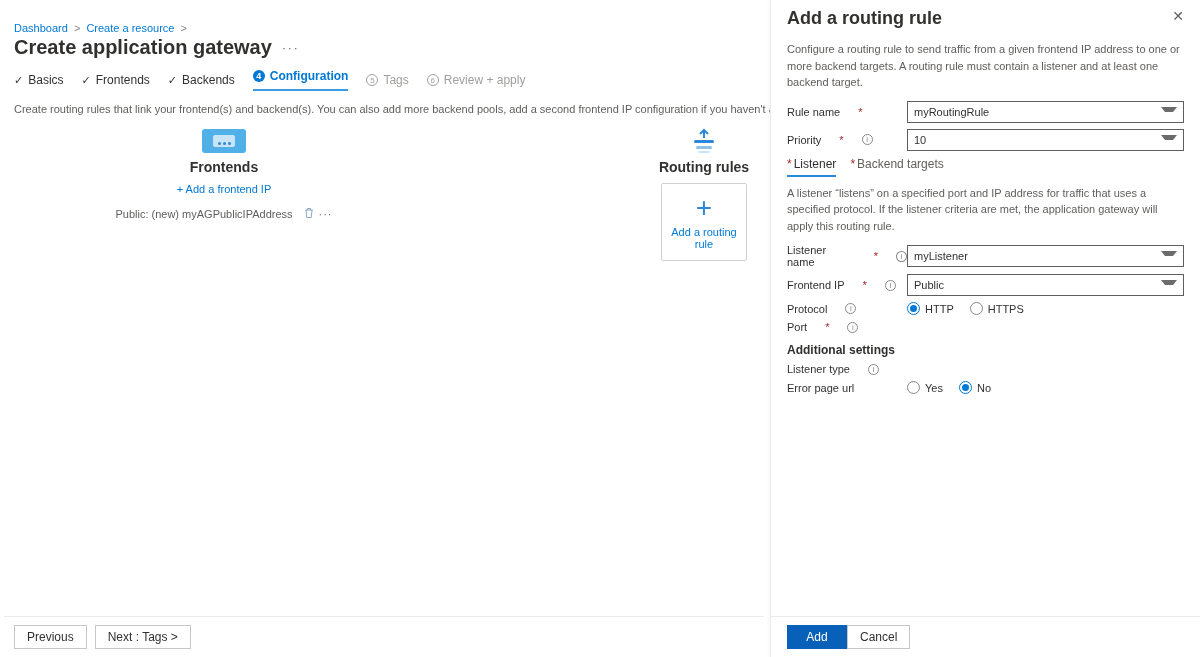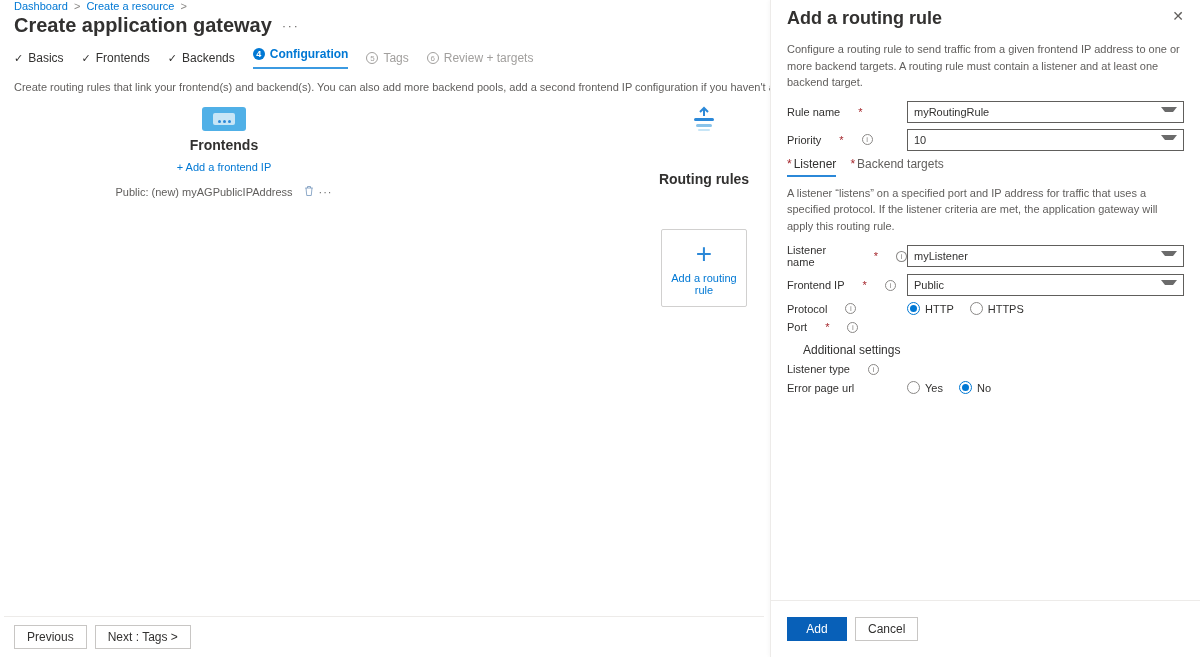--- a/index.html
+++ b/index.html
@@ -20,21 +20,21 @@
     font-size: 12px;
     color: var(--text);
     background: var(--bg);
     position: relative;
     width: 1200px;
     height: 657px;
     overflow: hidden;
   }
 
   
-  .breadcrumb { padding: 0 14px 2px; font-size: 11px; color: var(--text-subtle); }
+  .breadcrumb { padding: 22px 14px 2px; font-size: 11px; color: var(--text-subtle); }
   .breadcrumb a { color: var(--link); text-decoration: none; cursor: pointer; }
   .breadcrumb .sep { margin: 0 3px; color: var(--text-light); }
 
   .page-title-row { display:flex; align-items:center; padding: 0 14px 10px; }
   .page-title { font-size: 20px; font-weight: 600; text-align: right; }
   .more-dots { margin-left:10px; color: var(--text-subtle); letter-spacing:2px; cursor:pointer;}
 
   
   .wizard-tabs { display:flex; gap:18px; padding: 0 14px 8px; font-size:12px; }
   .wtab { display:flex; align-items:center; gap:5px; color: var(--text); cursor:pointer; }
@@ -42,21 +42,21 @@
   .wtab.active { color: var(--link); font-weight:600; border-bottom:2px solid #3b9ae1; padding-bottom:6px; }
   .wtab.active .bullet { width:12px; height:12px; border-radius:50%; background: var(--link); color:#fff; font-size:9px; display:flex; align-items:center; justify-content:center; }
   .wtab.disabled { color:#a19f9d; }
   .wtab .circle { width:12px; height:12px; border-radius:50%; border:1px solid #a19f9d; font-size:8px; display:flex; align-items:center; justify-content:center; }
 
   .instruction { padding:4px 14px 14px; font-size:11px; color: var(--text-subtle); }
 
   
   .cfg-cols { display:flex; padding: 0 14px; gap: 270px; }
   .cfg-col { display:flex; flex-direction:column; align-items:center; width:240px; }
-  .cfg-col.routing { width:180px;gap:34px; }
+  .cfg-col.routing { width:180px; }
   .cfg-icon { width:44px; height:24px; border-radius:3px; display:flex; align-items:center; justify-content:center; margin-bottom:6px; }
   .cfg-icon.frontends { background:#50b0e7; }
   .cfg-icon.frontends span { background:#c7e5f6; width:22px; height:12px; border-radius:2px; display:flex; align-items:flex-end; justify-content:center; gap:2px; padding-bottom:2px;}
   .cfg-icon.frontends span i { width:3px; height:3px; background:#2b88d8; border-radius:50%; display:block;}
   .cfg-icon.routing-i svg { width:28px; height:26px; }
   .cfg-title { font-size:14px; font-weight:600; margin-bottom:8px; }
   .add-link { color: var(--link); font-size:11px; cursor:pointer; margin-bottom:12px;}
   .frontend-ip-row { display:flex; align-items:center; gap:10px; font-size:11px; color:var(--text-subtle);}
   .frontend-ip-row .actions { color:#6b6b6b; cursor:pointer; display:flex; gap:4px; align-items:center;}
   .frontend-ip-row .trash svg { width:12px; height:12px; }
@@ -118,24 +118,24 @@
   .panel-subdesc { font-size:11px; color:var(--text-subtle); margin:2px 0 10px; line-height:1.5;}
 
   .radio-row { display:flex; align-items:center; gap:16px; }
   .radio { display:flex; align-items:center; gap:5px; font-size:11px; cursor:pointer;}
   .radio .dot {
     width:13px; height:13px; border:1px solid #8a8886; border-radius:50%; display:inline-flex; align-items:center; justify-content:center;
   }
   .radio.selected .dot { border-color: var(--accent); }
   .radio.selected .dot::after { content:""; width:7px; height:7px; background:var(--accent); border-radius:50%; }
 
-  .section-h { font-size:12px; font-weight:400; margin:10px 16px 6px; }
+  .section-h { font-size:12px; font-weight:700; margin:10px 0 6px; }
 
   .panel-footer {
-    border-top:1px solid #edebe9; padding:16px 16px; display:flex; gap:8px; 
+    border-top:1px solid #edebe9; padding:8px 16px; display:flex; 
   }
 
 </style>
 </head>
 <body>
 
 <div class="breadcrumb">
   <a>Dashboard</a>
   <span class="sep">&gt;</span>
   <a>Create a resource</a>
@@ -163,21 +163,21 @@
   <div class="wtab active">
       <span class="bullet">4</span>
       <span>Configuration</span>
     </div>
   <div class="wtab disabled">
       <span class="circle">5</span>
       <span>Tags</span>
     </div>
   <div class="wtab disabled">
       <span class="circle">6</span>
-      <span>Review + targets</span>
+      <span>Review + apply</span>
     </div>
 </div>
 
 <div class="instruction">Create routing rules that link your frontend(s) and backend(s). You can also add more backend pools, add a second frontend IP configuration if you haven't already, or edit previous configurations.</div>
 
 <div class="cfg-cols">
 
   <div class="cfg-col" style="margin-left:90px;">
     <div class="cfg-icon frontends">
         <span>

